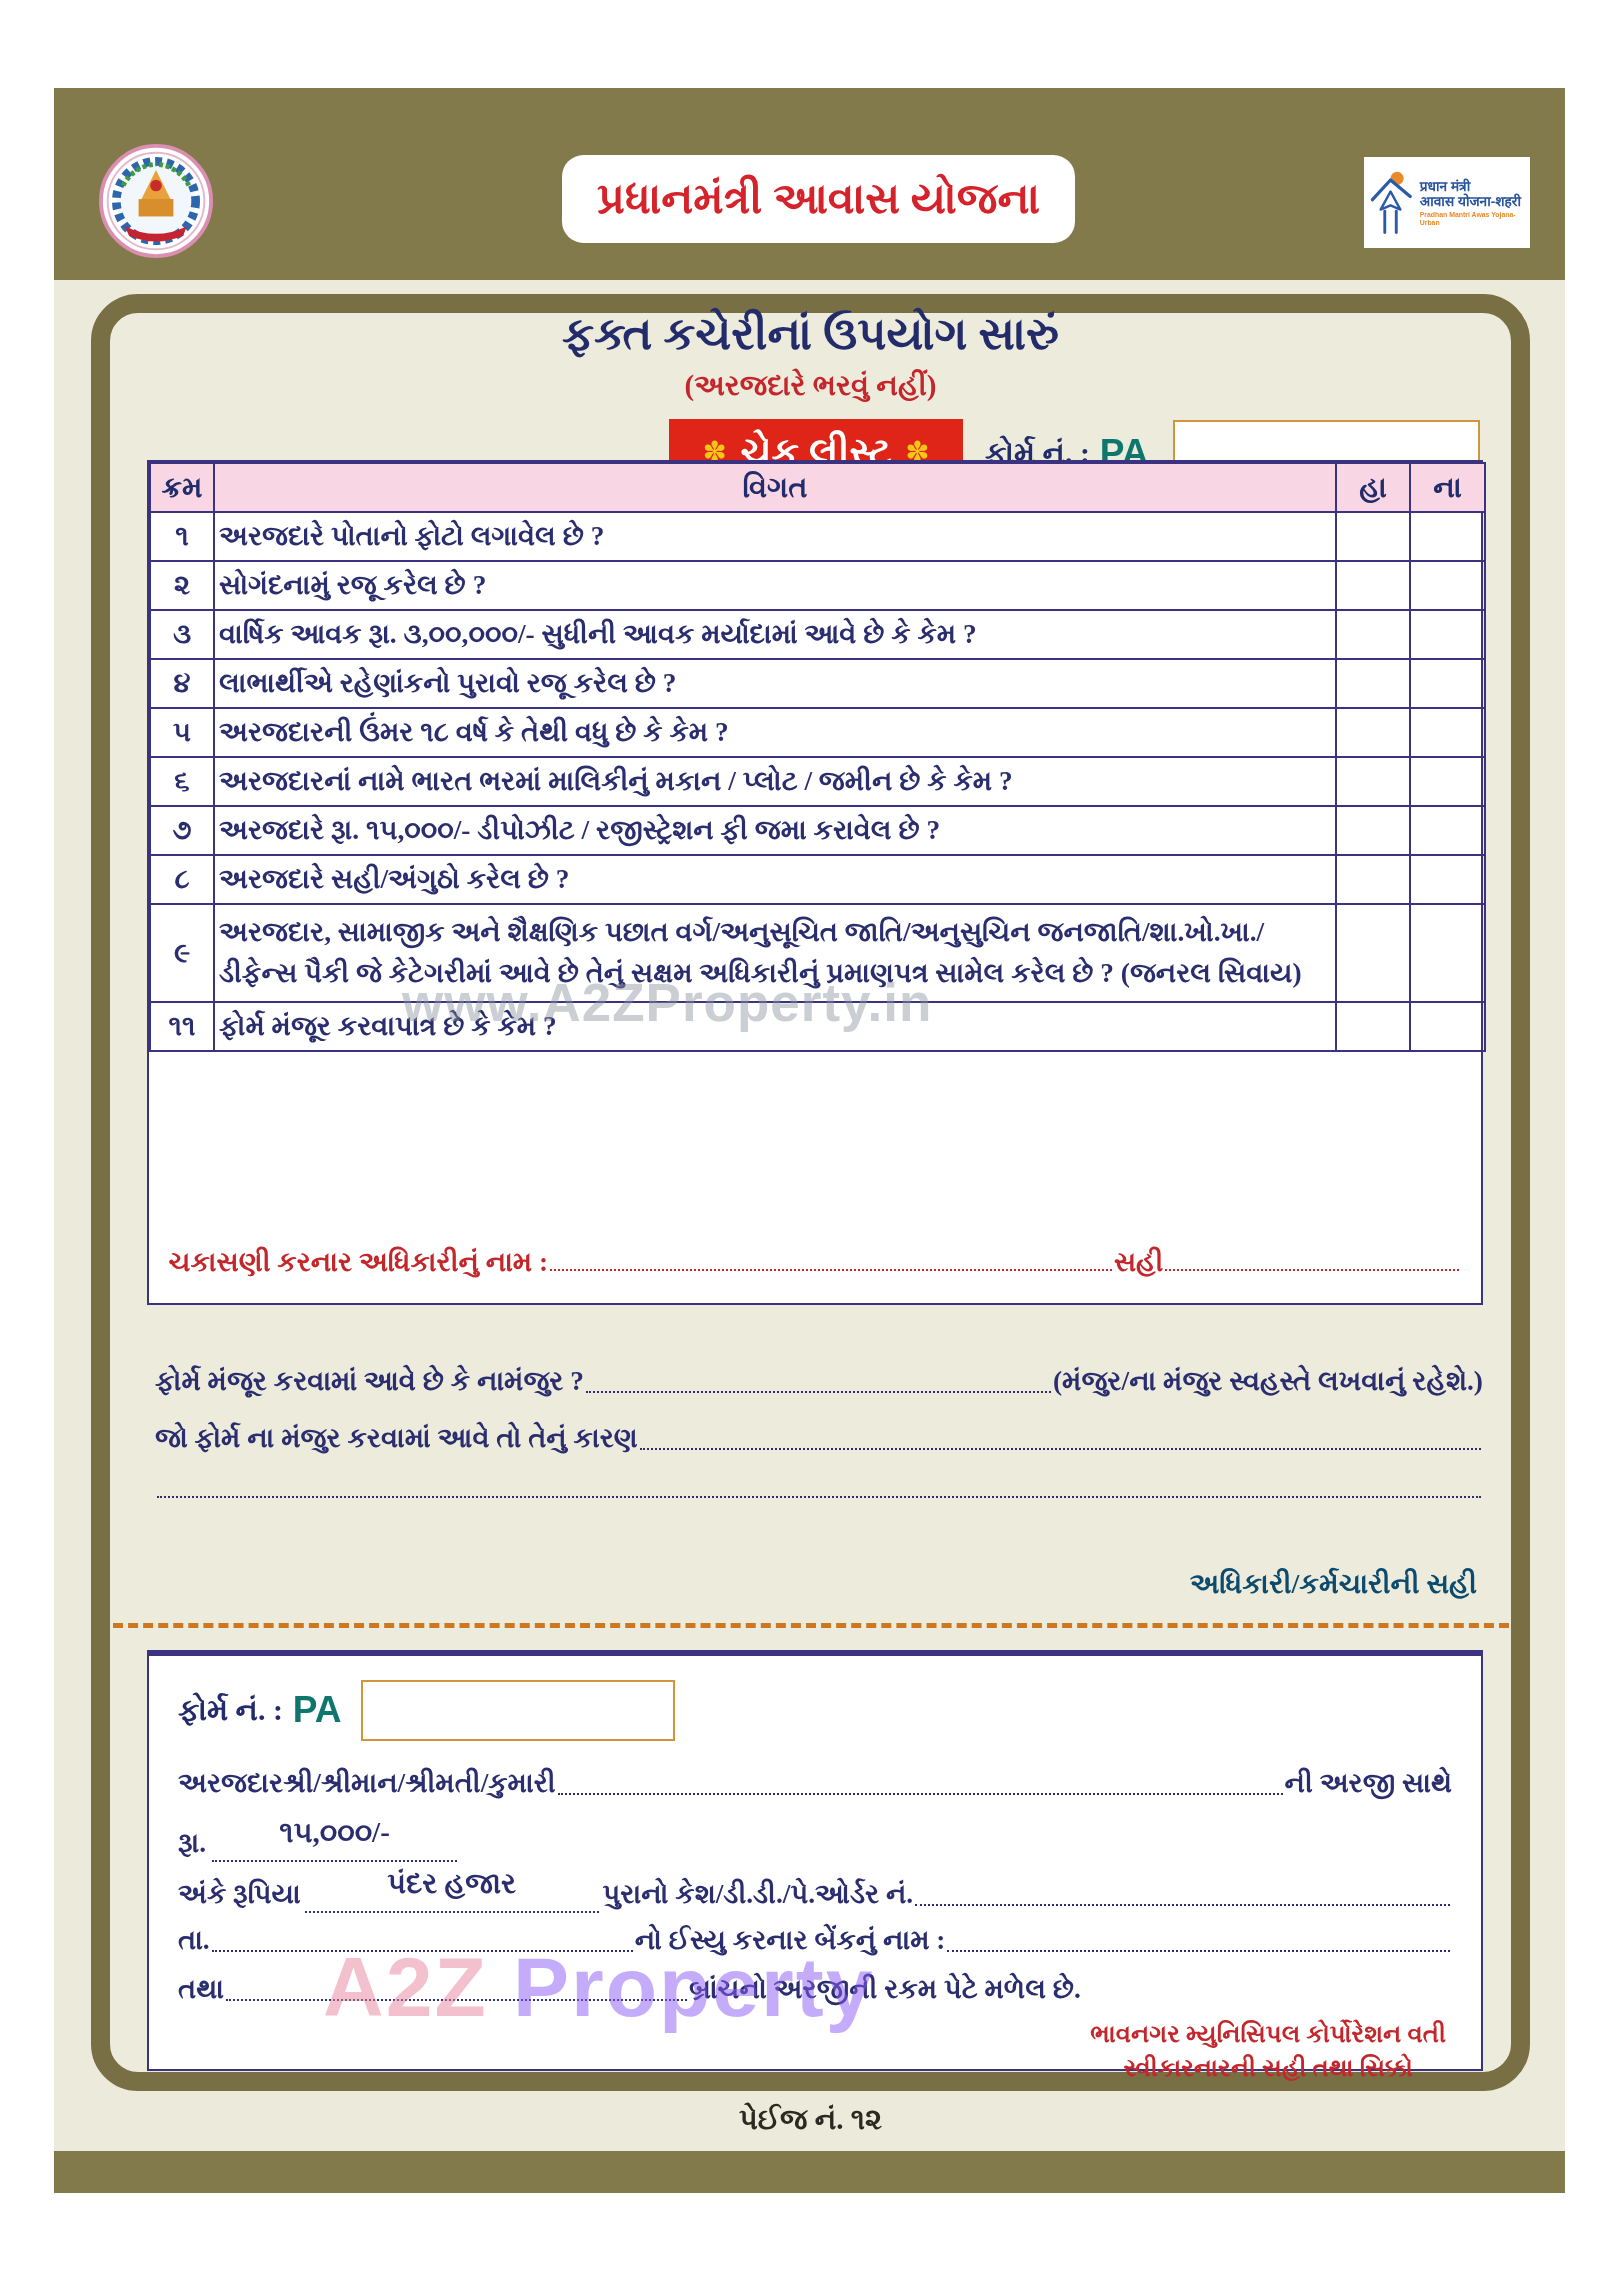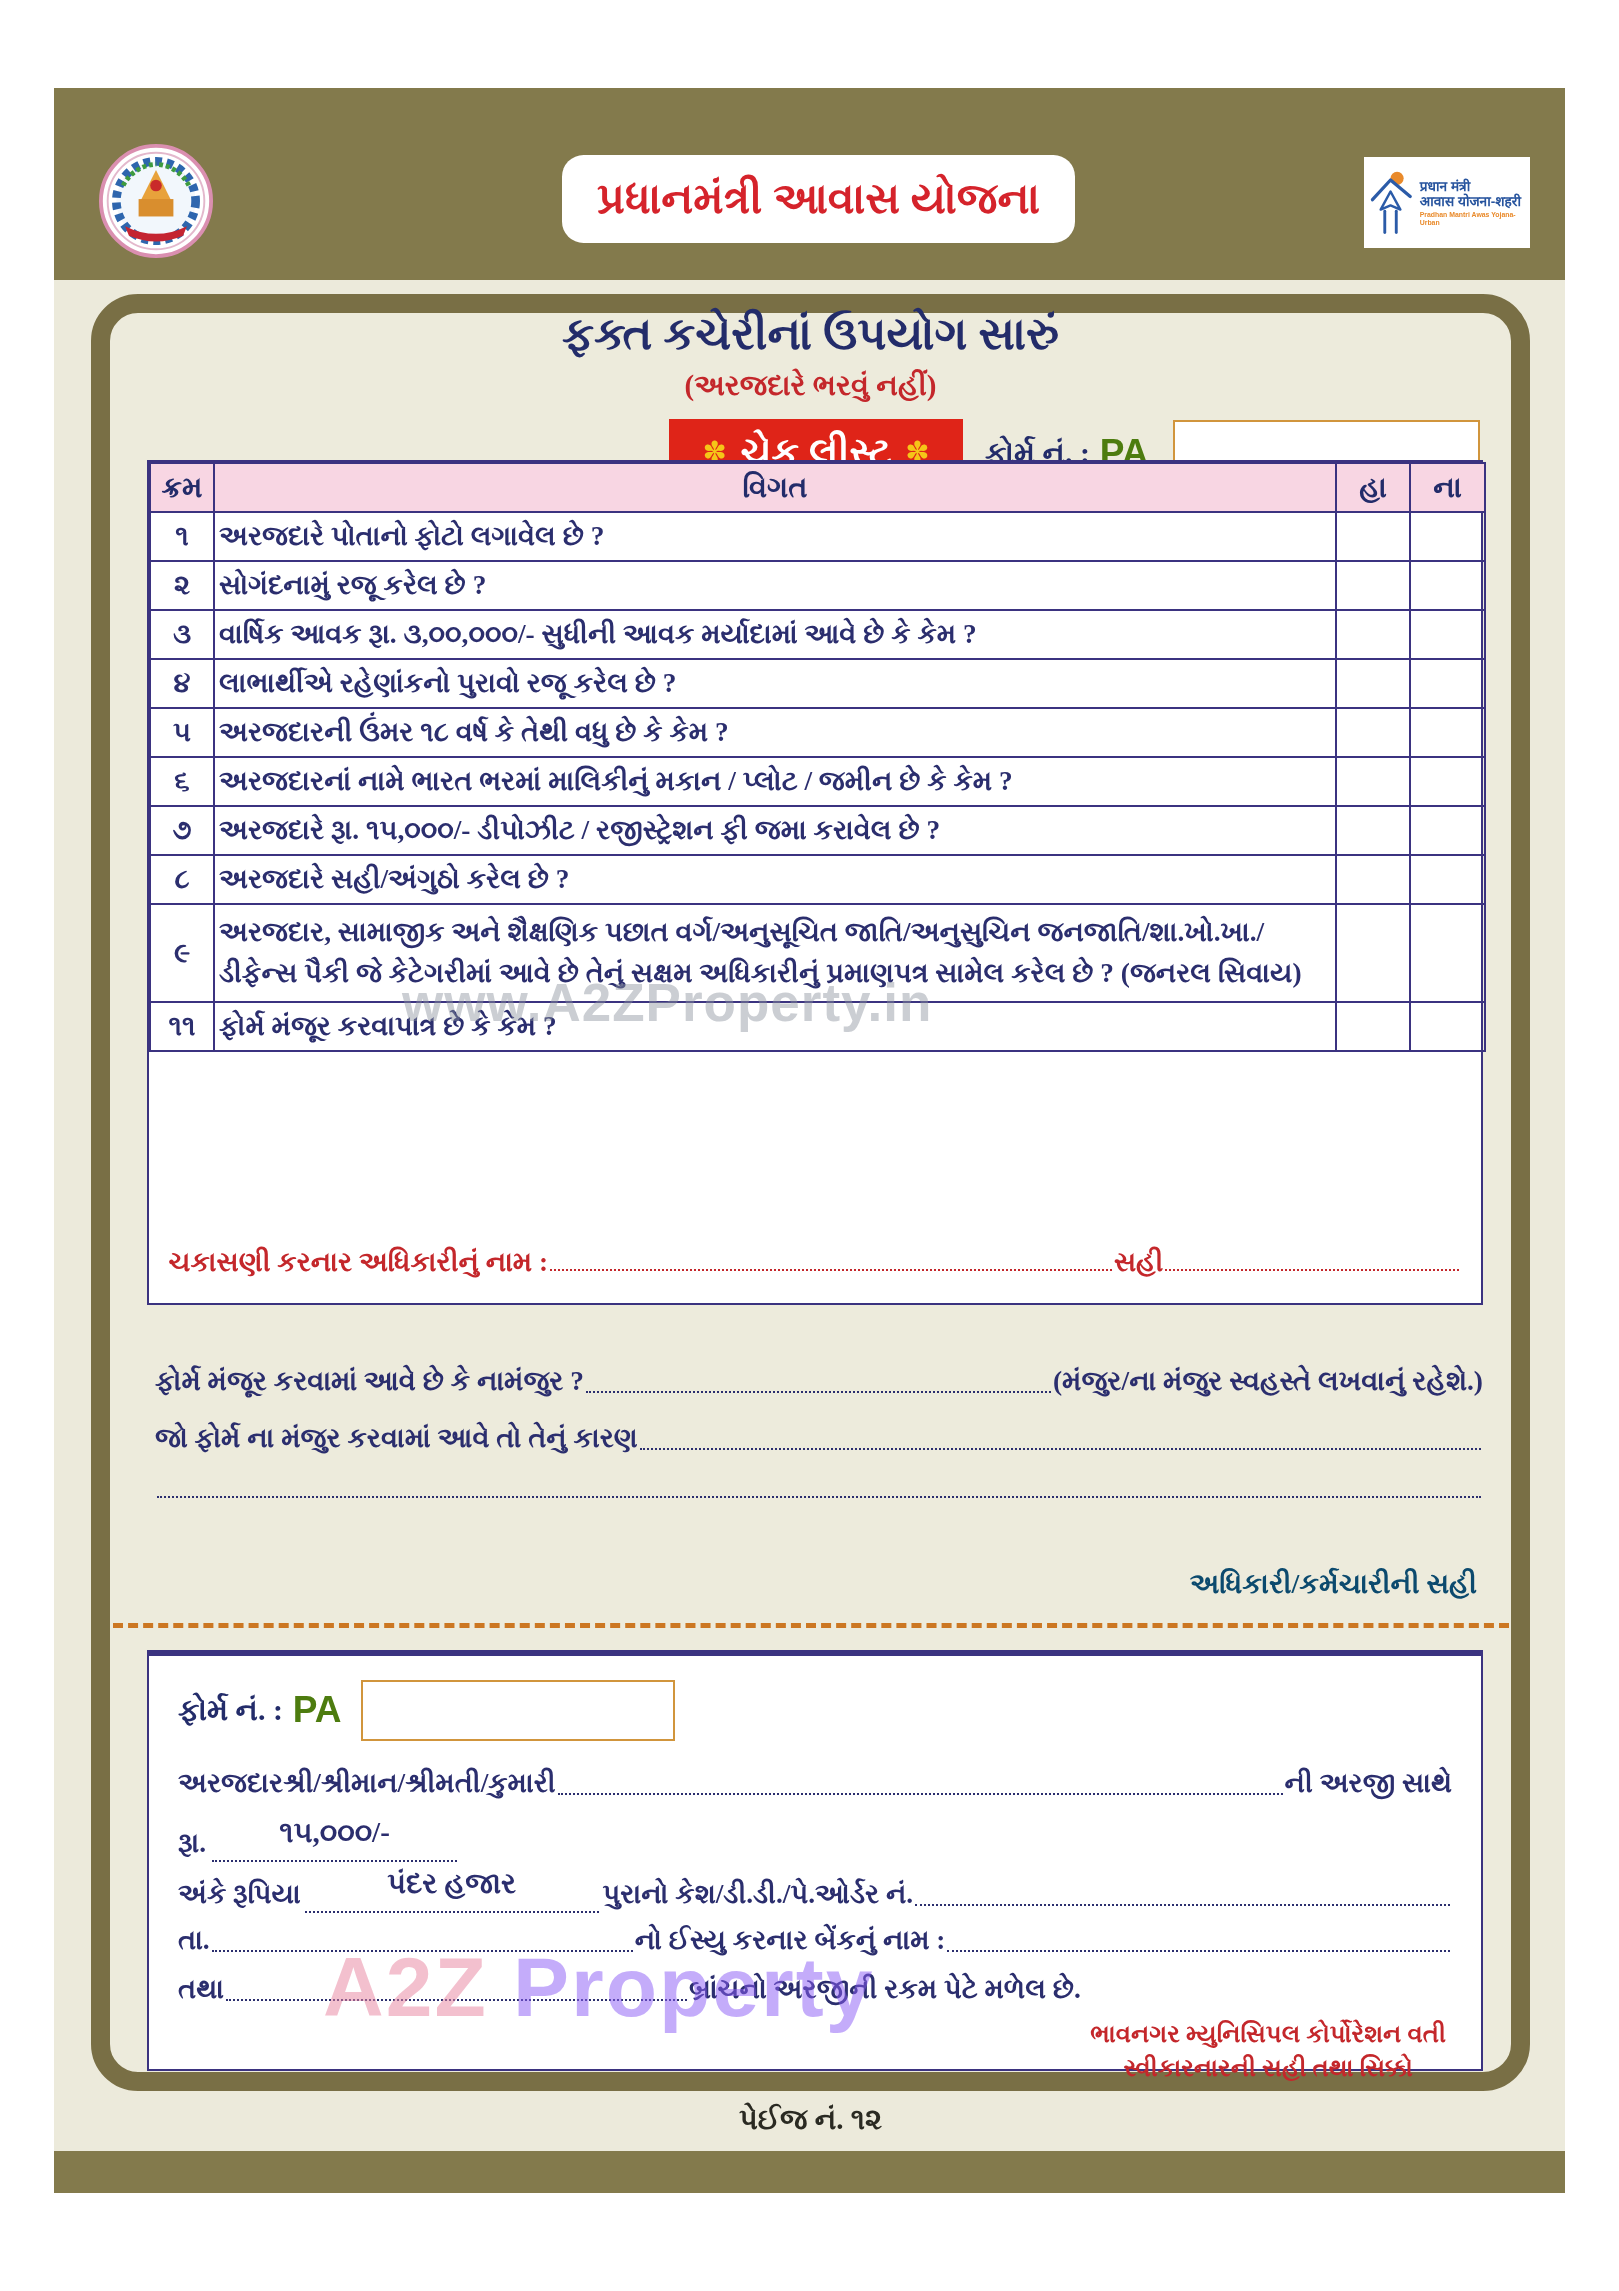--- a/index.html
+++ b/index.html
@@ -34,21 +34,21 @@
   .office-title    { position:absolute; left:91px;  top:308px; width:1439px; text-align:center; color:#232c6a; font-weight:bold; font-size:45px; }
   .office-subtitle { position:absolute; left:91px;  top:369px; width:1439px; text-align:center; color:#c4272b; font-weight:bold; font-size:29px; }
   .chk-banner {
     position:absolute; left:669px; top:419px; width:294px; height:65px; background:#df2418;
     display:flex; align-items:center; justify-content:center; gap:13.7px;
   }
   .chk-banner .txt  { color:#ffffff; font-weight:bold; font-size:39px; }
   .chk-banner .star { color:#f5c518; font-size:29px; }
   .formno { position:absolute; display:flex; align-items:center; gap:9.8px; }
   .formno .lbl { color:#232c6a; font-weight:bold; font-size:30px; white-space:nowrap; }
-  .formno .pa  { color:#4d7c0f; font-weight:bold; font-size:37px; font-family:"Liberation Sans","DejaVu Sans",sans-serif; }
+  .formno .pa  { color:#0f766e; font-weight:bold; font-size:37px; font-family:"Liberation Sans","DejaVu Sans",sans-serif; }
   .pa-input {
     box-sizing:border-box; background:#ffffff; border:2.9px solid #d1953c;
     font-size:29px; color:#232c6a; padding:0 9.8px; font-family:inherit;
   }
   .formno-top { left:985px; top:432px; }
   .pa-input-top { position:absolute; left:1173px; top:420px; width:307px; height:67px; }
   
   .main-box {
     position:absolute; left:147px; top:460px; width:1336px; height:845px;
     box-sizing:border-box; border:2.9px solid #3b3380; background:#ffffff;

